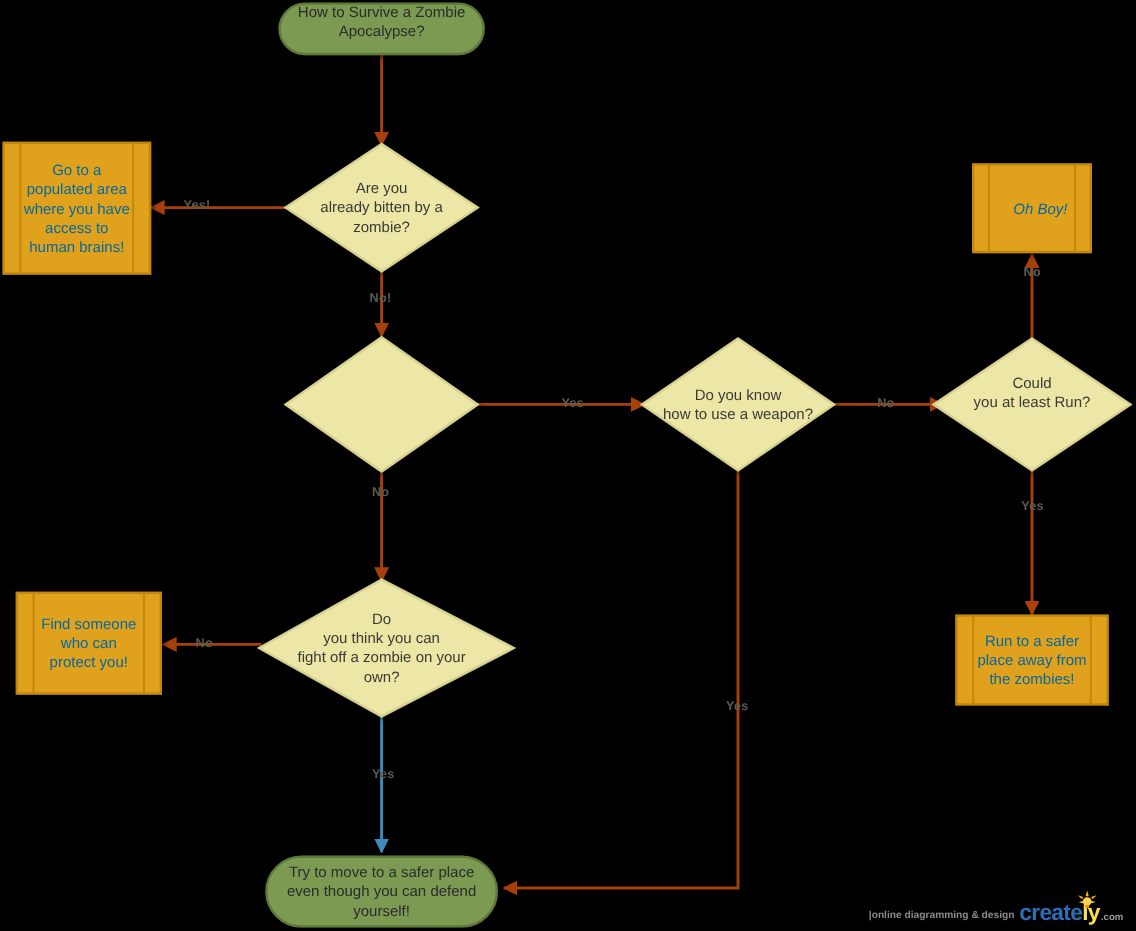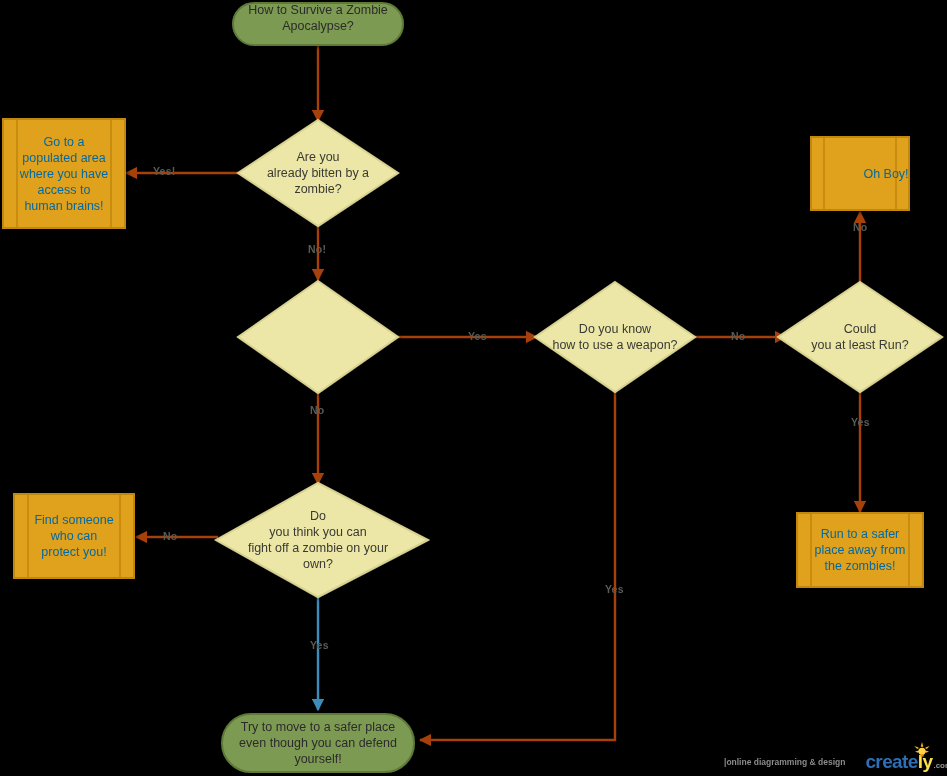--- a/index.html
+++ b/index.html
@@ -63,21 +63,20 @@
 
   
   #watermark {
     position: absolute;
     left: 724px;
     top: 748px;
     width: 223px;
     height: 28px;
     display: flex;
     align-items: center;
-    gap: 16px;
   }
   #wm-text {
     color: #8b8b8b;
     font-size: 8.5px;
     font-weight: bold;
     white-space: nowrap;
     margin-right: 4px;
   }
   #wm-logo {
     position: relative;
@@ -202,24 +201,24 @@
   <div class="node-label process-label" style="left:17px; top:122px; width:94px; height:103px;">Go to a
 populated area
 where you have
 access to
 human brains!</div>
 
 
   <div class="node-label decision-label" style="left:530px; top:311px; width:170px; height:52px;">Do you know
 how to use  a weapon?</div>
 
-  <div class="node-label decision-label" style="left:778px; top:311px; width:164px; height:52px;text-align:center;">Could
+  <div class="node-label decision-label" style="left:778px; top:301px; width:164px; height:52px;text-align:center;">Could
 you at least  Run?</div>
 
-  <div class="node-label process-label" style="left:856px; top:137px; width:60px; height:73px;">Oh Boy!</div>
+  <div class="node-label process-label" style="left:837px; top:137px; width:60px; height:73px;font-style:italic;">Oh Boy!</div>
 
   <div class="node-label process-label" style="left:811px; top:515px; width:98px; height:70px;">Run to a safer
 place away from
 the zombies!</div>
 
   <div class="node-label decision-label" style="left:218px; top:497px; width:200px; height:86px;">Do
 you think you can
 fight off a  zombie on your
 own?</div>
 

